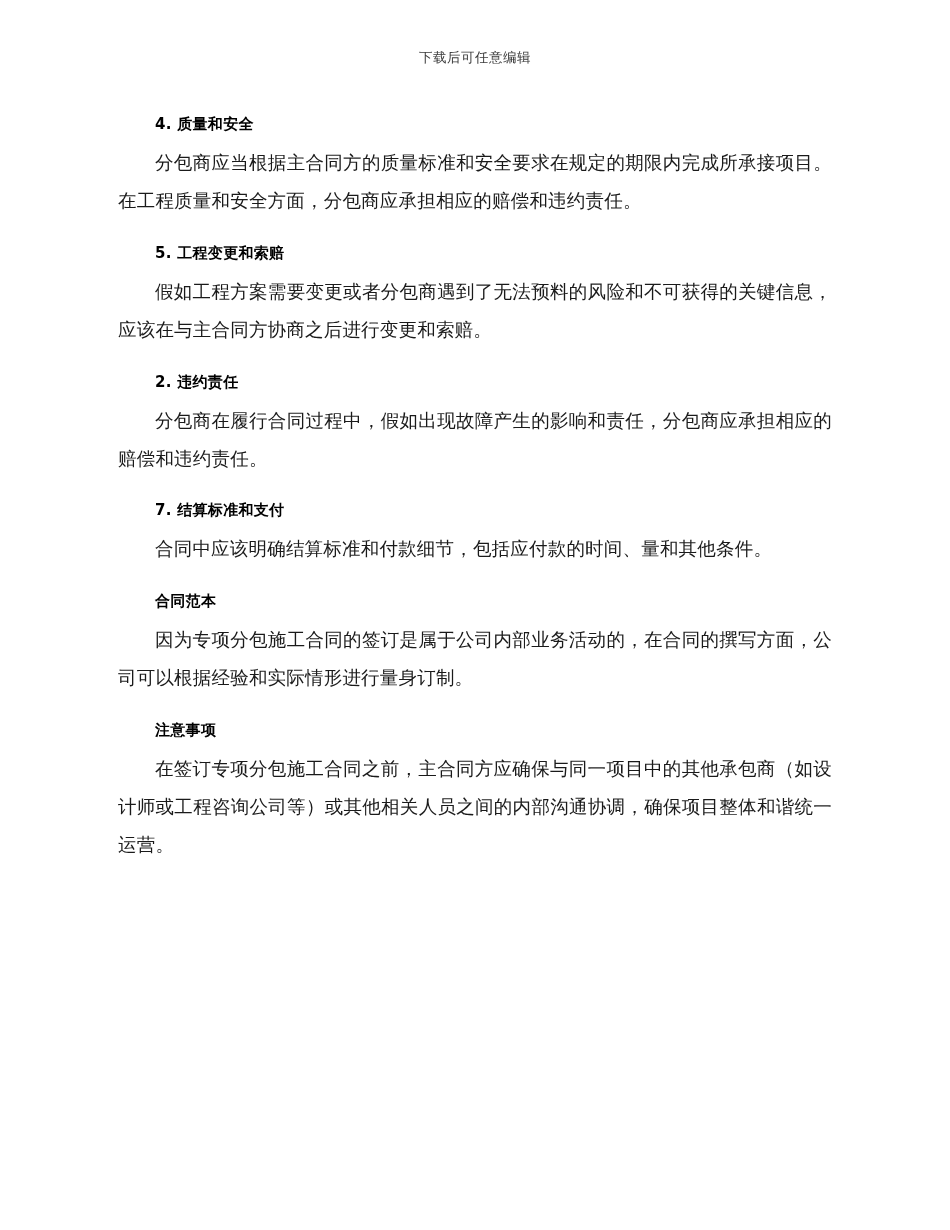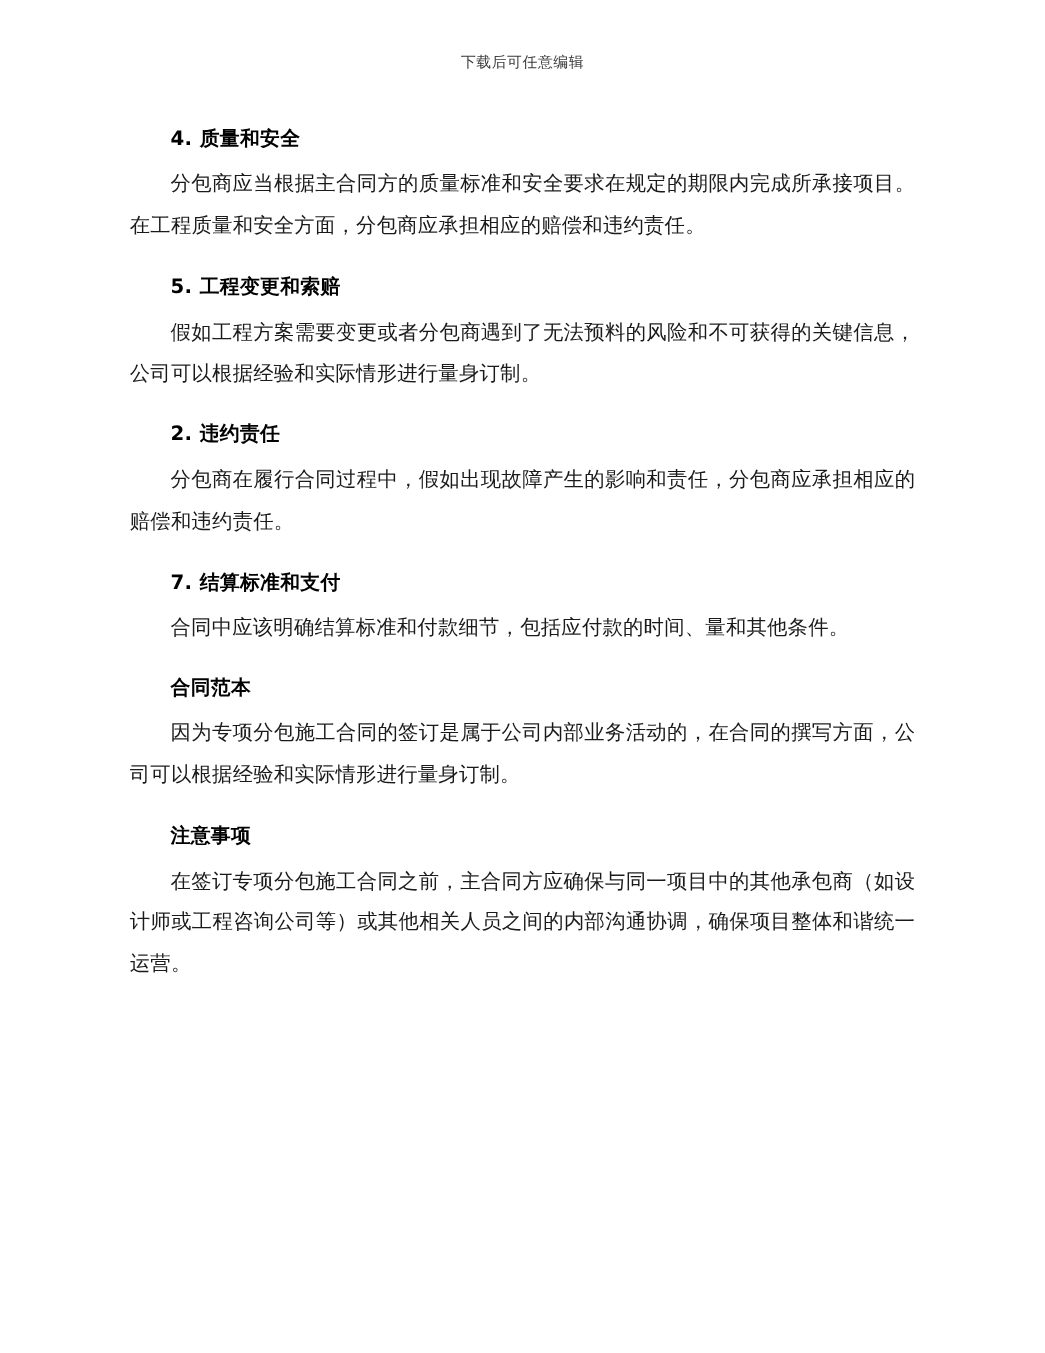--- a/index.html
+++ b/index.html
@@ -27,21 +27,21 @@
     font-family: "DejaVu Sans", sans-serif;
     font-size: 13.5px;
     color: #3a3a3a;
     letter-spacing: 0.5px;
     margin: 0 0 44px 0;
     line-height: 1.4;
   }
   .heading {
     font-family: "DejaVu Sans", sans-serif;
     font-weight: bold;
-    font-size: 18px;
+    font-size: 15px;
     line-height: 1.8;
     color: #000;
     margin: 20px 0 6px 0;
     text-indent: 37px;
     letter-spacing: 0.3px;
   }
   .heading:first-of-type {
     margin-top: 0;
   }
   .para {
@@ -60,21 +60,21 @@
 <body>
 
 <div class="page">
 
   <div class="header-note">下载后可任意编辑</div>
 
   <div class="heading">4. 质量和安全</div>
   <div class="para">分包商应当根据主合同方的质量标准和安全要求在规定的期限内完成所承接项目。在工程质量和安全方面，分包商应承担相应的赔偿和违约责任。</div>
 
   <div class="heading">5. 工程变更和索赔</div>
-  <div class="para">假如工程方案需要变更或者分包商遇到了无法预料的风险和不可获得的关键信息，公司可以根据经验和实际情形进行量身订制。</div>
+  <div class="para">假如工程方案需要变更或者分包商遇到了无法预料的风险和不可获得的关键信息，应该在与主合同方协商之后进行变更和索赔。</div>
 
   <div class="heading">2. 违约责任</div>
   <div class="para">分包商在履行合同过程中，假如出现故障产生的影响和责任，分包商应承担相应的赔偿和违约责任。</div>
 
   <div class="heading">7. 结算标准和支付</div>
   <div class="para">合同中应该明确结算标准和付款细节，包括应付款的时间、量和其他条件。</div>
 
   <div class="heading">合同范本</div>
   <div class="para">因为专项分包施工合同的签订是属于公司内部业务活动的，在合同的撰写方面，公司可以根据经验和实际情形进行量身订制。</div>
 

